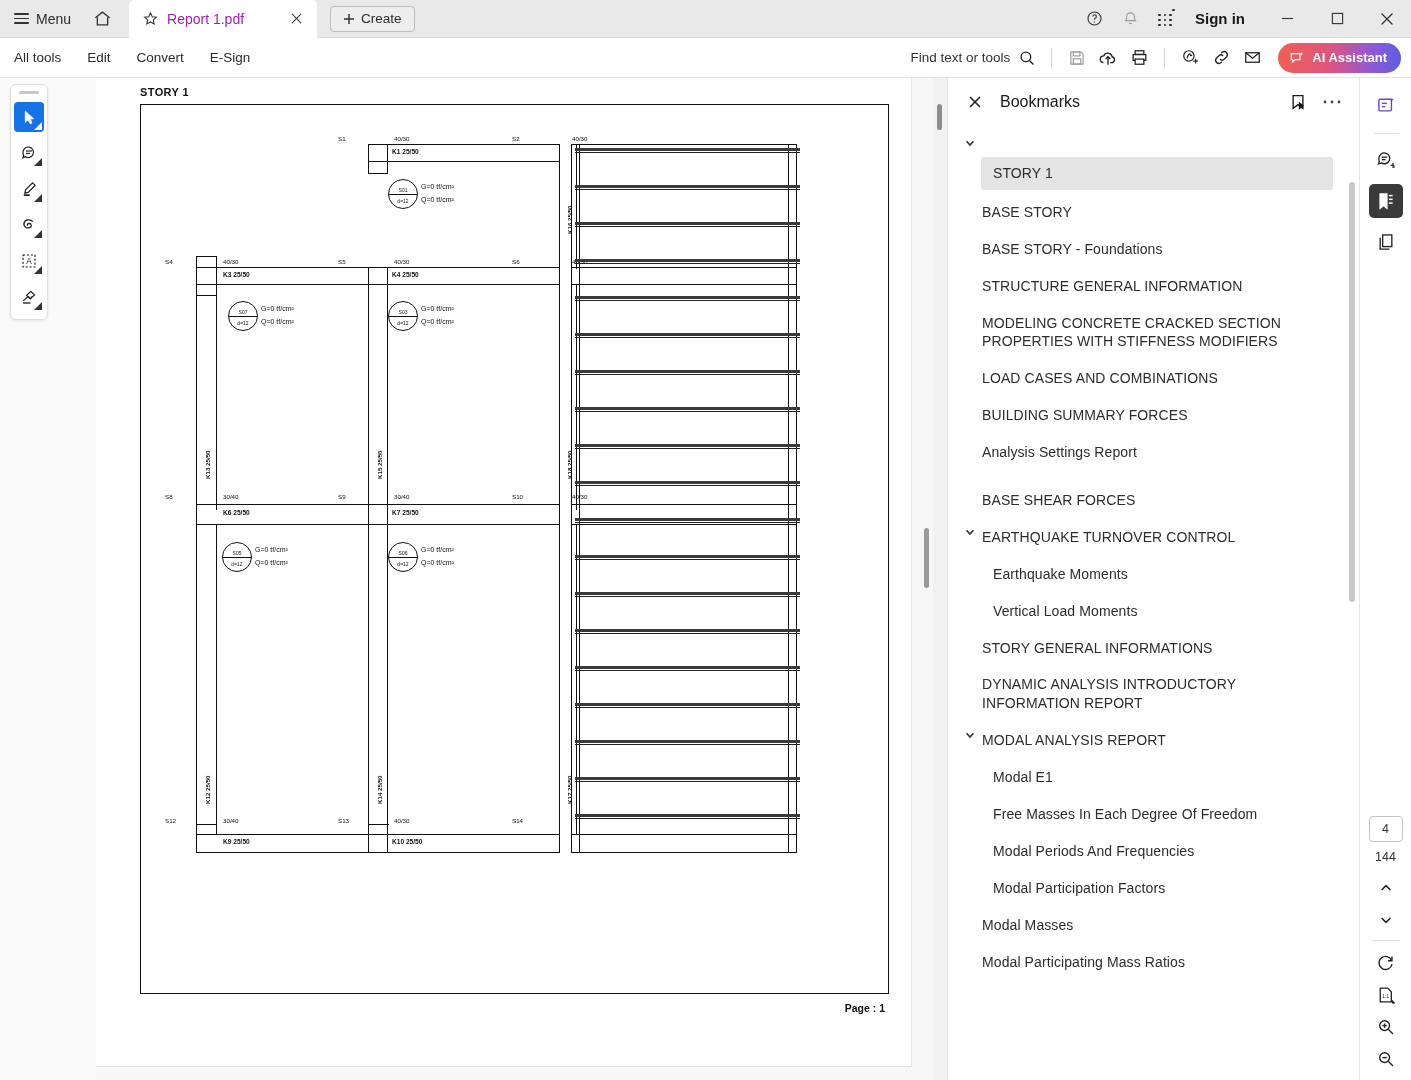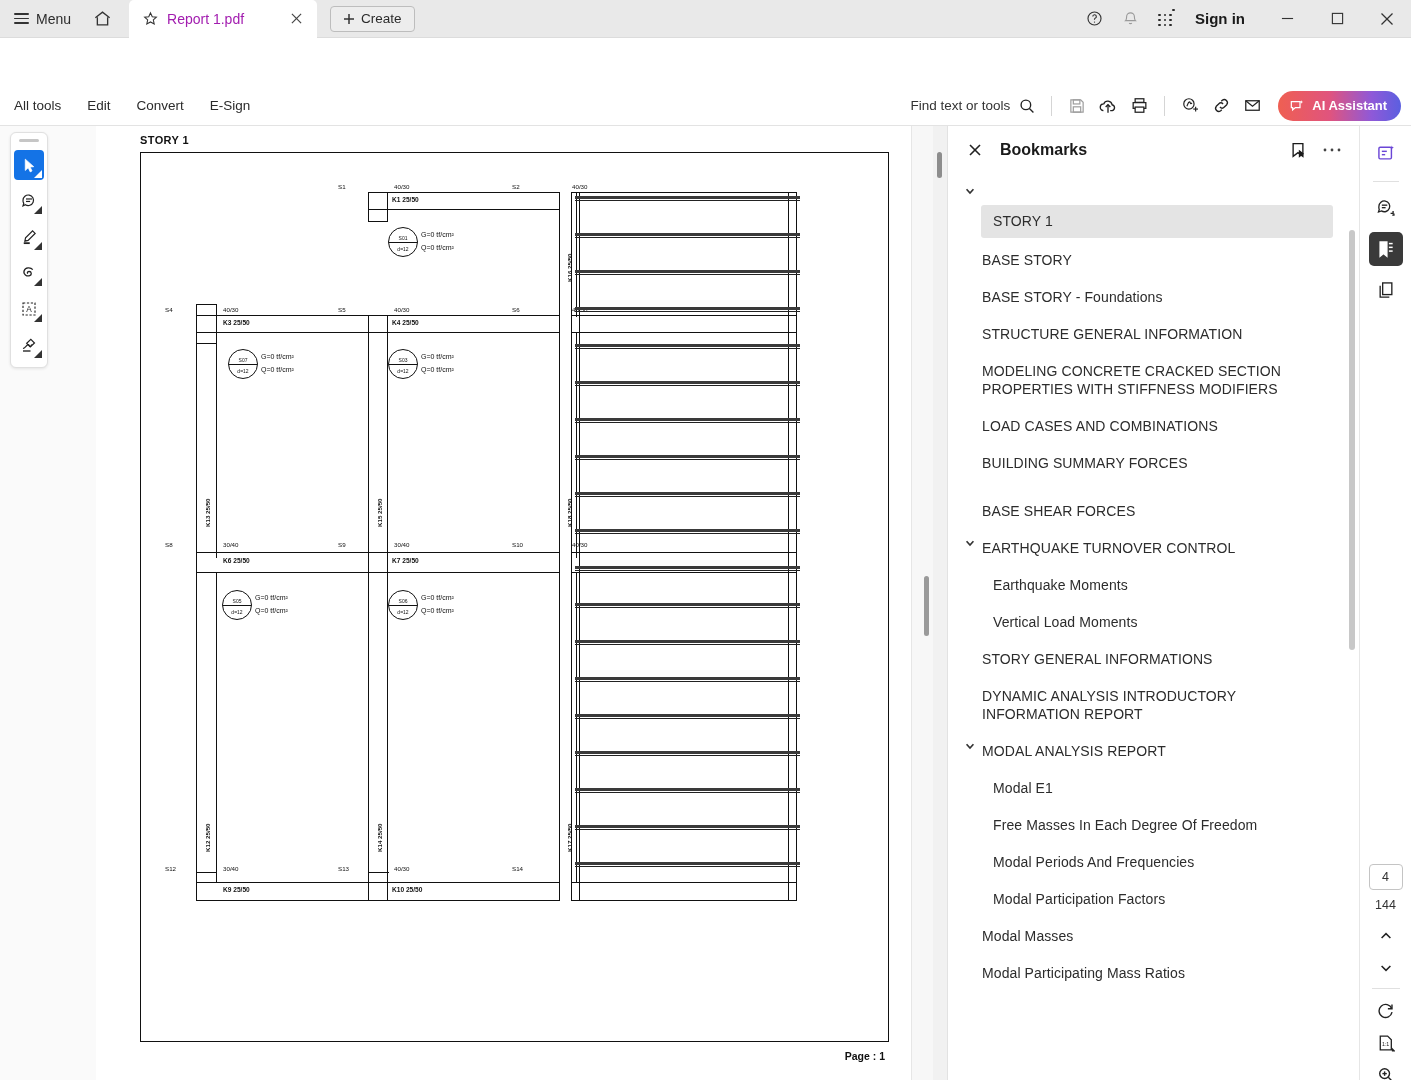--- a/index.html
+++ b/index.html
@@ -36,21 +36,21 @@
   .ticon { width:34px; height:38px; display:flex; align-items:center; justify-content:center; cursor:pointer; }
   .signin { font-size:15px; font-weight:bold; color:#1a1a1a; padding:0 16px 0 10px; cursor:pointer;}
   .wbtn { width:48px; height:38px; display:flex; align-items:center; justify-content:center; cursor:pointer; }
   .grid-dots { position:relative; width:16px; height:16px; }
   .grid-dots span { position:absolute; width:2.6px; height:2.6px; background:#2b2b2b; border-radius:50%;}
   .blue-dot { position:absolute; right:-1px; top:-2px; width:6px;height:6px;border-radius:50%;background:#1473e6;}
 
   
   .toolbar2 {
     height:40px; background:#fff; display:flex; align-items:center;
-    border-bottom:1px solid #e3e3e3; padding-left:14px; position:relative;margin-top:48px;
+    border-bottom:1px solid #e3e3e3; padding-left:14px; position:relative;
   }
   .t2item { font-size:13.5px; color:#2b2b2b; padding:0 13px; height:40px; display:flex;align-items:center; cursor:pointer;}
   .t2item:first-child{padding-left:0;}
   .t2right { margin-left:auto; display:flex; align-items:center; gap:1px; padding-right:10px;}
   .findbox { display:flex; align-items:center; gap:9px; font-size:13.5px; color:#333; cursor:pointer; padding-right:6px;}
   .sep { width:1px; height:20px; background:#d5d5d5; margin:0 9px; }
   .t2icon { width:30px;height:30px; display:flex;align-items:center;justify-content:center;cursor:pointer;border-radius:4px;}
   .ai-btn {
     display:flex;align-items:center;gap:7px;height:30px;padding:0 14px 0 11px;border-radius:16px;
     background:linear-gradient(90deg,#ef5f52 0%,#e0547e 42%,#8f59d8 76%,#5b5fe0 100%);
@@ -107,21 +107,21 @@
   .doc-sb .thumb { position:absolute; left:1px; width:5px; background:#9a9a9a; border-radius:3px;}
 
   
   .gap-sb { width:14px; background:#f1f1f1; position:relative; flex:0 0 14px;}
   .gap-sb .thumb{ position:absolute; left:4px; width:5px; background:#8d8d8d; border-radius:3px;}
 
   
   .bm-panel { width:412px; flex:0 0 412px; background:#fff; border-left:1px solid #e2e2e2; position:relative; display:flex; flex-direction:column;}
   .bm-head { height:48px; display:flex; align-items:center; padding:0 18px 0 16px; gap:14px; flex:0 0 48px;}
   .bm-close { width:22px;height:22px;display:flex;align-items:center;justify-content:center;font-size:17px;color:#222;cursor:pointer;}
-  .bm-title { font-size:16px; font-weight:bold; color:#1a1a1a;}
+  .bm-title { font-size:16px; font-weight:normal; color:#1a1a1a;}
   .bm-head-r { margin-left:auto; display:flex; align-items:center; gap:16px;}
   .bm-list { flex:1 1 auto; overflow:hidden; position:relative; padding-top:4px;}
   .bm-row { display:flex; align-items:flex-start; padding:4px 26px 4px 10px; cursor:pointer; position:relative;}
   .bm-row .chev { width:24px; flex:0 0 24px; display:flex; align-items:center; justify-content:center; padding-top:3px; cursor:pointer;}
   .bm-label { font-size:14px; color:#2c2c2c; line-height:1.35; padding:5px 0; letter-spacing:.1px;}
   .bm-row.lvl1 { padding-left:10px; }
   .bm-row.lvl2 { padding-left:10px; }
   .bm-row.lvl2 .bm-label { padding-left:11px;}
   .bm-row.selected { background:transparent;}
   .bm-row.selected .bm-label {
@@ -625,20 +625,24 @@
         <div class="bm-row lvl1">
           <div class="chev"></div>
           <div class="bm-label">LOAD CASES AND COMBINATIONS</div>
         </div>
         <div class="bm-row lvl1">
           <div class="chev"></div>
           <div class="bm-label">BUILDING SUMMARY FORCES</div>
         </div>
         <div class="bm-row lvl1">
           <div class="chev"></div>
+          <div class="bm-label">Analysis Settings Report</div>
+        </div>
+        <div class="bm-row lvl1">
+          <div class="chev"></div>
         </div>
         <div class="bm-row lvl1">
           <div class="chev"></div>
           <div class="bm-label">BASE SHEAR FORCES</div>
         </div>
         <div class="bm-row lvl1">
           <div class="chev">
             <svg width="12" height="12" viewBox="0 0 14 14" fill="none" stroke="#333" stroke-width="1.9">
               <polyline points="3,5 7,9.5 11,5"></polyline>
             </svg>

